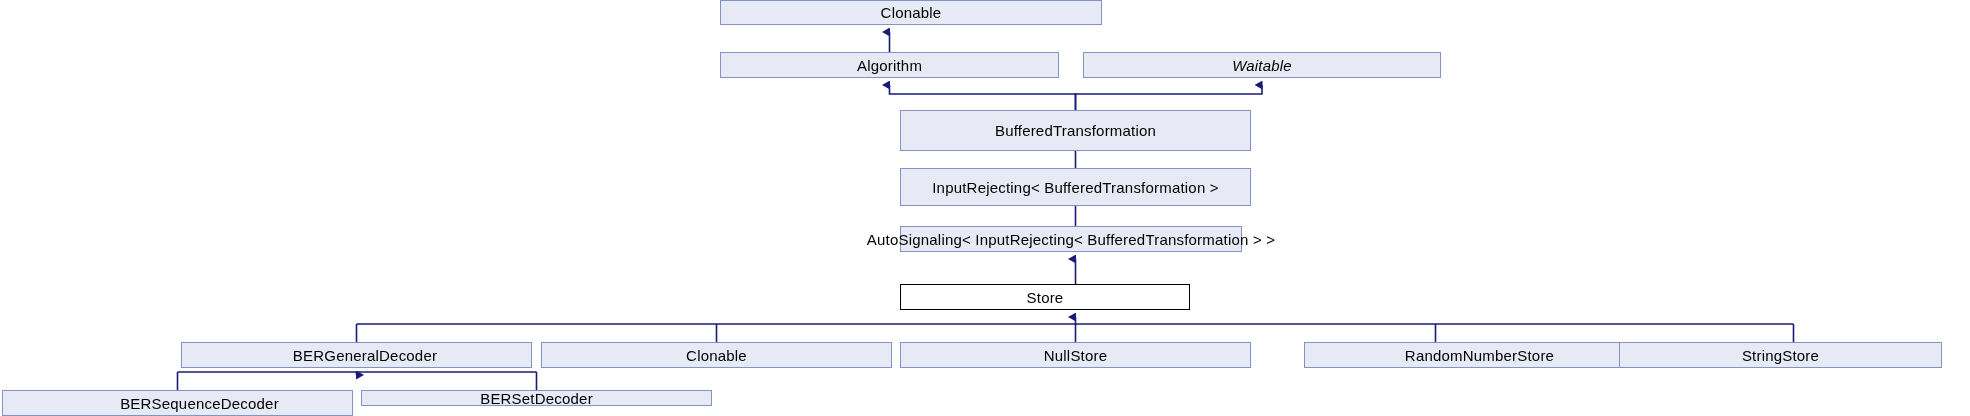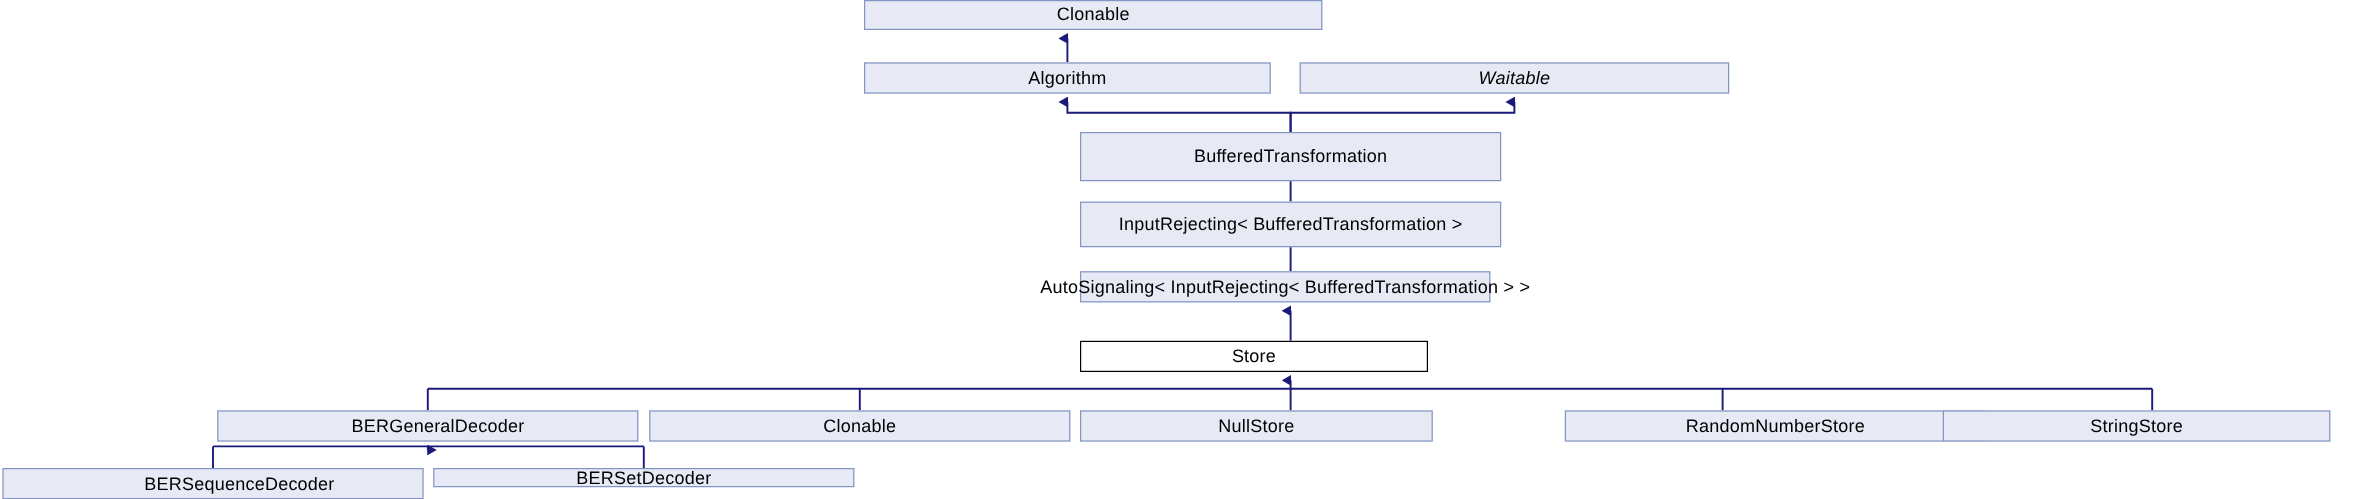--- a/index.html
+++ b/index.html
@@ -102,21 +102,21 @@
       </div>
       <div class="node current" style="left: 900px; top: 284px; width: 290px; height: 26px;">
         <span class="node-label">Store</span>
       </div>
       <div class="node" style="left: 181px; top: 342px; width: 351px; height: 26px; padding-left: 17px;">
         <span class="node-label">BERGeneralDecoder</span>
       </div>
       <div class="node" style="left: 541px; top: 342px; width: 351px; height: 26px;">
         <span class="node-label">Clonable</span>
       </div>
-      <div class="node" style="left: 900px; top: 342px; width: 294px; height: 26px; justify-content: center;">
+      <div class="node" style="left: 900px; top: 342px; width: 351px; height: 26px; justify-content: center;">
         <span class="node-label">NullStore</span>
       </div>
       <div class="node" style="left: 1260px; top: 342px; width: 351px; height: 26px; margin-left: 44px;">
         <span class="node-label">RandomNumberStore</span>
       </div>
       <div class="node" style="left: 1619px; top: 342px; width: 323px; height: 26px;">
         <span class="node-label">StringStore</span>
       </div>
       <div class="node" style="left: 2px; top: 390px; width: 351px; height: 26px; padding-left: 44px;">
         <span class="node-label">BERSequenceDecoder</span>

